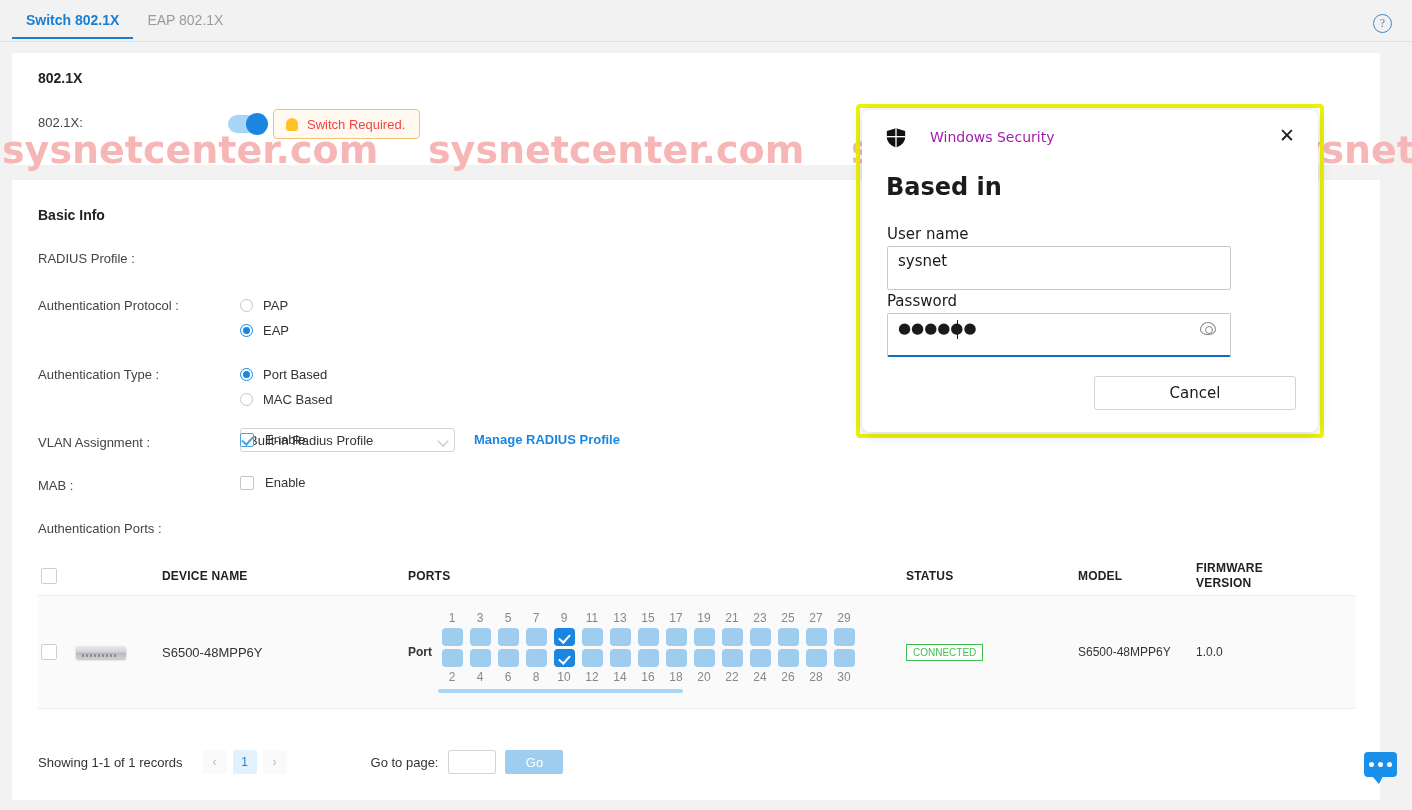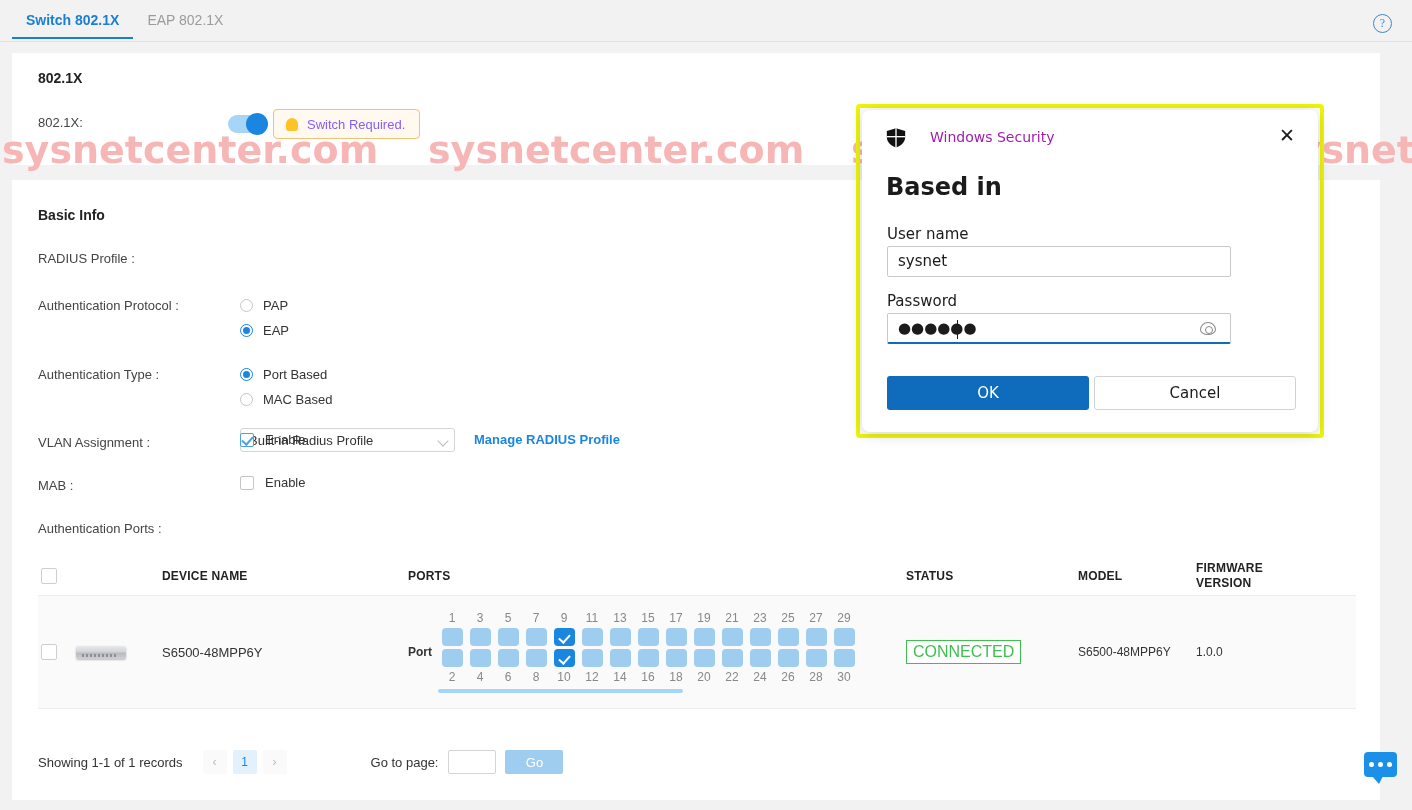--- a/index.html
+++ b/index.html
@@ -75,21 +75,21 @@
     position:absolute; right:-2px; top:-2px;
     width:22px;height:22px;border-radius:50%;
     background:#1a86e0;
   }
 
   .switch-required{
     position:absolute; left:273px; top:109px;
     height:30px; padding:0 14px 0 12px;
     border:1px solid #f0c27a; background:#fff9f0; border-radius:4px;
     display:flex; align-items:center; gap:9px;
-    font-size:13px; color:#8b5cf6; z-index:5;
+    font-size:13px; color:#ef4444; z-index:5;
   }
   .bulb{
     width:12px;height:13px;border-radius:6px 6px 3px 3px;
     background:#ffc328; display:inline-block;
   }
 
   
   .select{
     position:absolute; left:228px; top:248px; width:215px; height:24px;
     border:1px solid #d4d4d4; border-radius:3px; background:#fff;
@@ -185,21 +185,21 @@
     content:""; position:absolute; left:7px; top:4px; width:5px;height:9px;
     border-right:2px solid #fff; border-bottom:2px solid #fff;
     transform:rotate(42deg);
   }
   .ports-scroll{
     margin-top:5px; height:4px; width:245px; background:#a7d5f7; border-radius:2px;
   }
 
   .badge-connected{
     display:inline-block; border:1px solid #3fbf4f; color:#3fbf4f;
-    font-size:16px; padding:2px 6px; background:#fff;
+    font-size:10px; padding:2px 6px; background:#fff;
   }
   .cell-sm{ font-size:12px; color:#333; line-height:15px; }
 
   
   .pager{ position:absolute; left:26px; top:570px; display:flex; align-items:center; gap:0; }
   .pager-text{ font-size:13px; color:#333; }
   .pg-btn{
     width:24px;height:24px;display:flex;align-items:center;justify-content:center;
     font-size:12px;color:#b9b9b9;cursor:pointer;background:#fafafa;margin-left:6px;border-radius:2px;
   }
@@ -235,21 +235,21 @@
     position:absolute; right:14px; top:10px; width:34px;height:30px;
     display:flex;align-items:center;justify-content:center;
     font-size:19px;color:#1b1b1b;cursor:pointer;
     font-family:"Liberation Sans", sans-serif;
   }
   .dlg-head{
     position:absolute; left:24px; top:63px; font-size:24px; font-weight:700; color:#1b1b1b;
   }
   .fld-label{ position:absolute; left:25px; font-size:15px; color:#1b1b1b; }
   .fld{
-    position:absolute; left:25px; width:344px; height:31px;
+    position:absolute; left:25px; width:344px; height:44px;
     border:1px solid #c9c9c9; border-radius:2px; background:#fff;
     font-size:15px; color:#1b1b1b; padding:4px 10px;
     line-height:21px;
   }
   .fld.focused{ border-bottom:2px solid #0f6cbd; }
   .eye{
     position:absolute; right:14px; top:8px; width:16px;height:13px;
     border:1.4px solid #8a8a8a; border-radius:50% 50% 50% 50%/ 60% 60% 40% 40%;
   }
   .eye::after{
@@ -497,21 +497,20 @@
     <span>sysnet</span>
   </div>
 
   <div class="fld-label" style="top:182px">Password</div>
   <div class="fld focused" style="top:203px">
     <span>●●●●●●</span>
     <span class="caret-bar"></span>
     <span class="eye"></span>
   </div>
 
-  <div class="dlg-btn btn-ok">OK</div>
   <div class="dlg-btn btn-cancel">Cancel</div>
 </div>
 
 <div class="chat">
   <span class="dots">
       <i></i>
       <i></i>
       <i></i>
     </span>
 </div>

